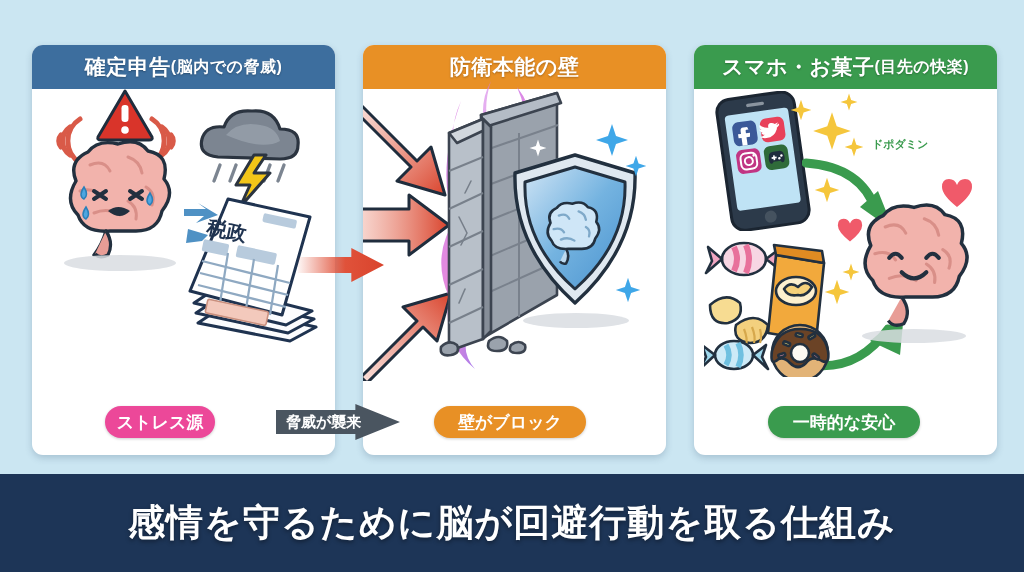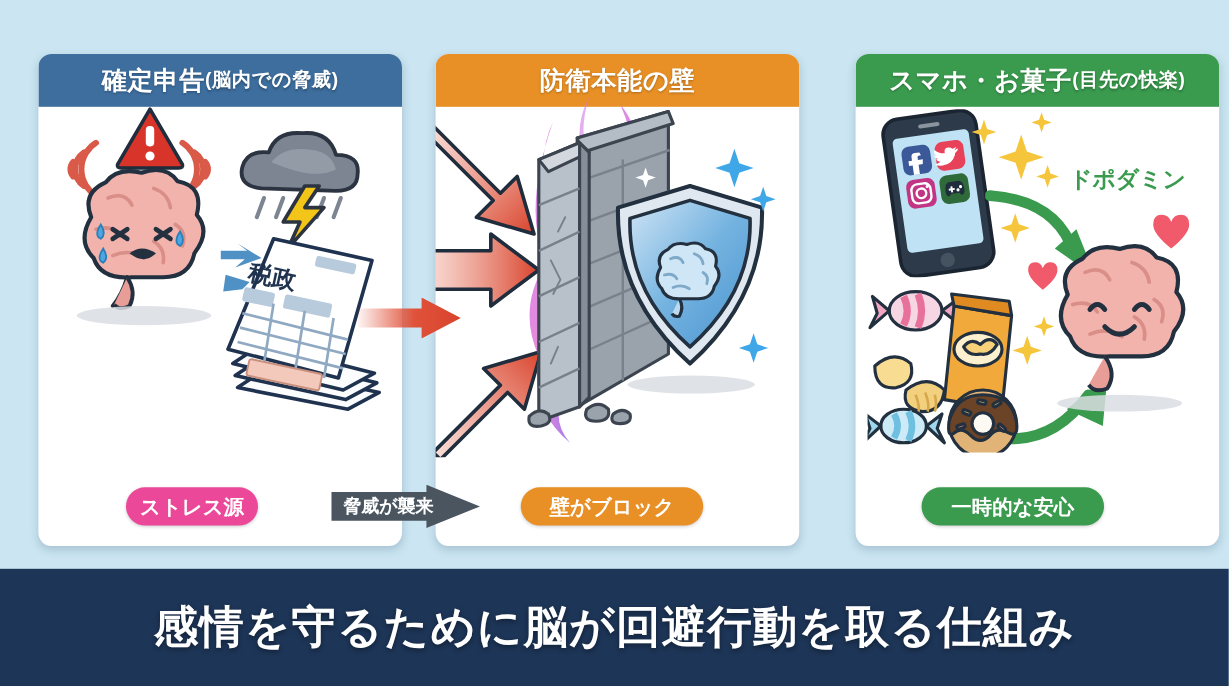--- a/index.html
+++ b/index.html
@@ -18,21 +18,21 @@
     top: 45px;
     width: 303px;
     height: 410px;
     background: #ffffff;
     border-radius: 11px;
     box-shadow: 0 3px 7px rgba(40,70,100,.22);
     overflow: hidden;
   }
   #panel-1 { left: 32px; }
   #panel-2 { left: 363px; }
-  #panel-3 { left: 694px; margin-left: 19px; }
+  #panel-3 { left: 694px; }
 
   .panel-header {
     height: 44px;
     display: flex; align-items: center; justify-content: center;
     color: #fff;
     font-size: 21px;
     font-weight: bold;
     letter-spacing: .5px;
     text-shadow: 0 1px 2px rgba(0,0,0,.28);
     white-space: nowrap;
@@ -103,21 +103,21 @@
   
   .art { position: absolute; }
   .shadow-ellipse {
     position: absolute;
     background: #d9dde2;
     border-radius: 50%;
     opacity: .85;
   }
   .label-free {
     position: absolute;
-    color: #3a9b4e; font-size: 19px; font-weight: bold;
+    color: #3a9b4e; font-size: 11px; font-weight: bold;
     white-space: nowrap;
   }
 </style>
 </head>
 <body>
 
 <div id="stage">
 
   <div class="panel" id="panel-1">
     <div class="panel-header" id="header-1">

